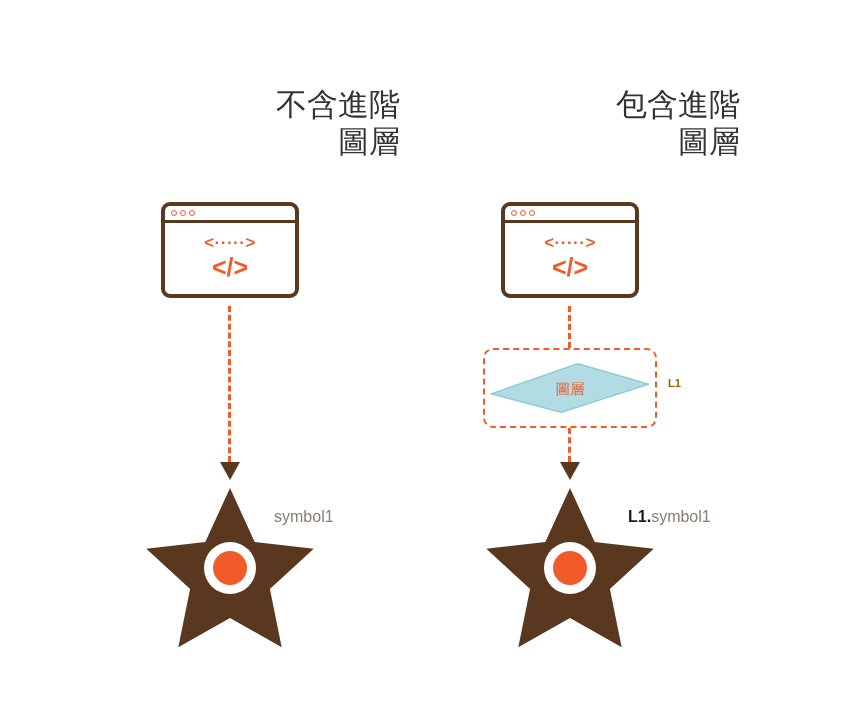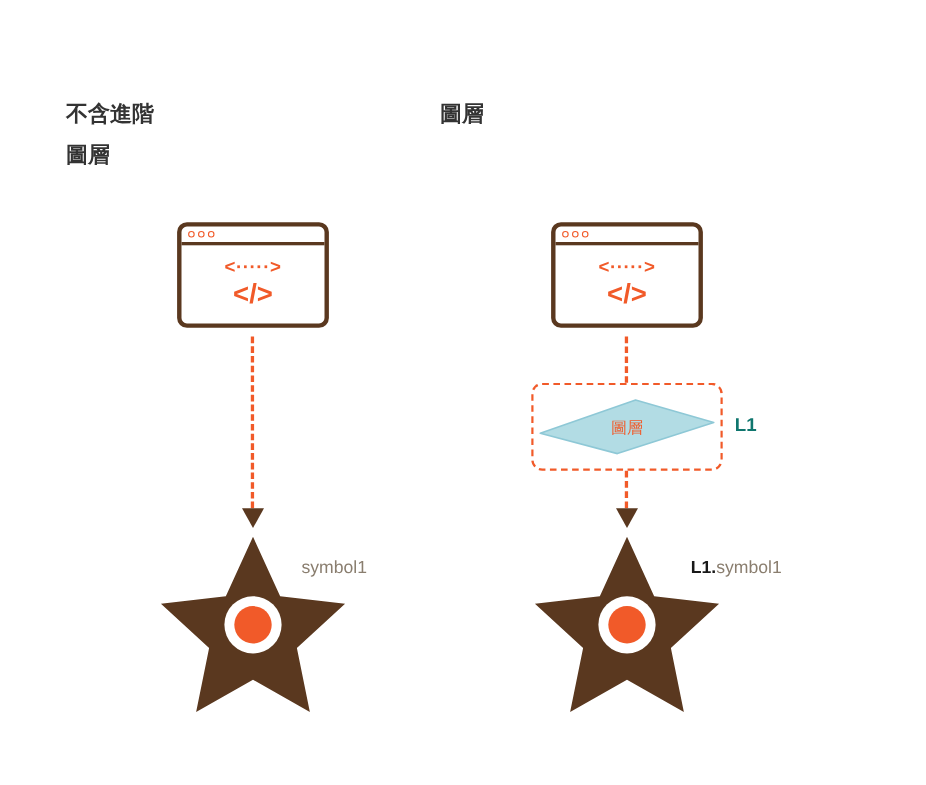--- a/index.html
+++ b/index.html
@@ -23,23 +23,23 @@
   }
   .column-left  { left: 60px; }
   .column-right { left: 400px; }
 
   
   .col-title {
     position: absolute;
     top: 86px;
     left: 0;
     width: 100%;
-    text-align: left;
-    font-size: 20px;
-    font-weight: 700;
+    text-align: right;
+    font-size: 31px;
+    font-weight: 400;
     color: #333333;
     line-height: 37px;
   }
   .title-line { display: block; }
 
   
   .browser {
     position: absolute;
     top: 202px;
     left: 101px;
@@ -108,23 +108,23 @@
     width: 174px;
     height: 80px;
     border: 2px dashed #f15a29;
     border-radius: 10px;
   }
   .layer-box svg { display: block; margin: 2px auto 0; }
   .layer-tag {
     position: absolute;
     top: 377px;
     left: 268px;
-    font-size: 17px;
-    font-weight: 700;
-    color: #0f766e;
+    font-size: 11px;
+    font-weight: 700;
+    color: #a16207;
   }
   .layer-text {
     font-size: 15px;
     fill: #f15a29;
     font-family: "Liberation Sans", "DejaVu Sans", sans-serif;
   }
 
   
   .star-wrap {
     position: absolute;
@@ -183,20 +183,21 @@
     </div>
 
     <div class="star-label label-left">
       <span class="prefix"></span><span>symbol1</span>
     </div>
   </section>
 
   <section class="column column-right">
 
     <h2 class="col-title">
+      <span class="title-line">包含進階</span>
       <span class="title-line">圖層</span>
     </h2>
 
     <div class="browser">
       <div class="browser-header">
         <span class="dot"></span>
         <span class="dot"></span>
         <span class="dot"></span>
       </div>
       <div class="browser-body">

